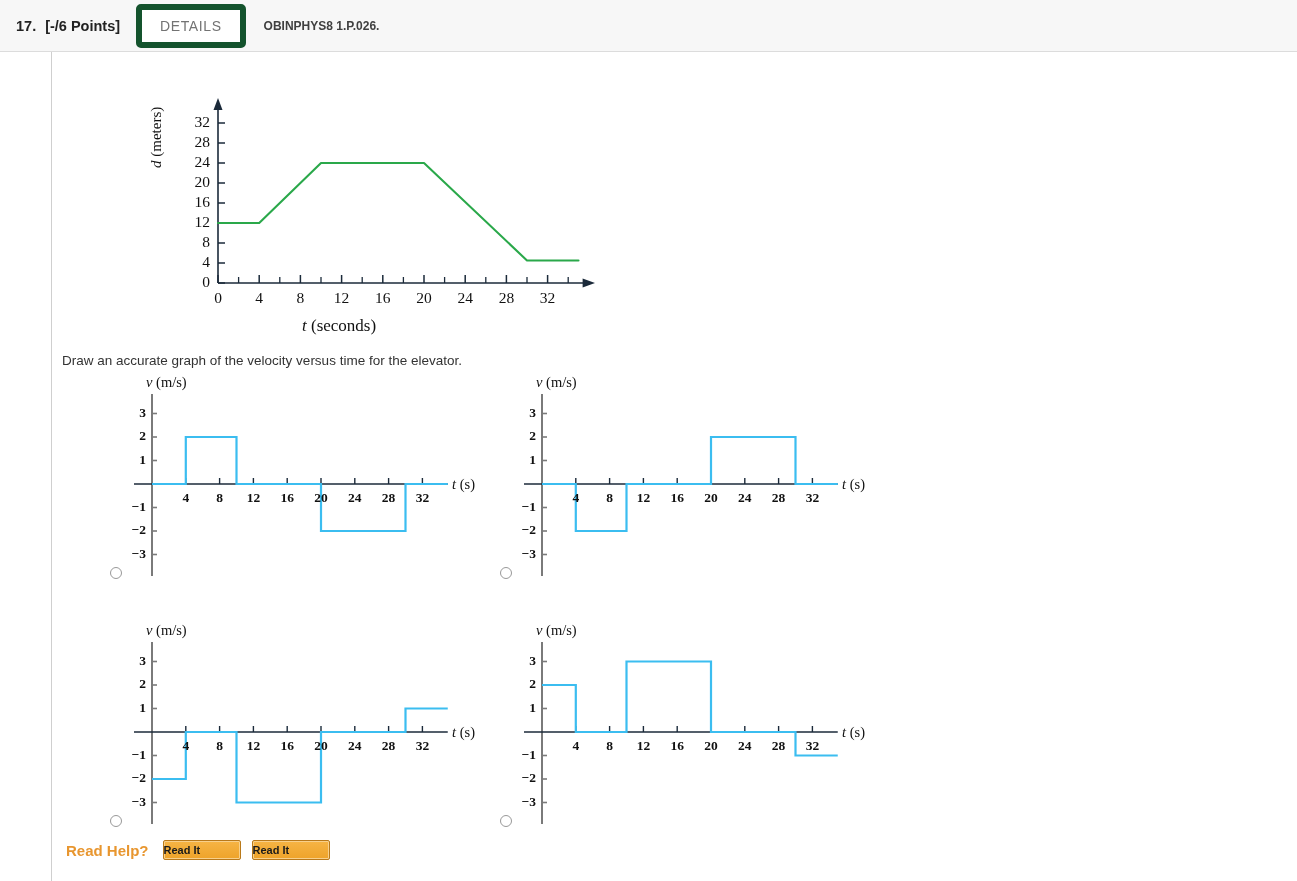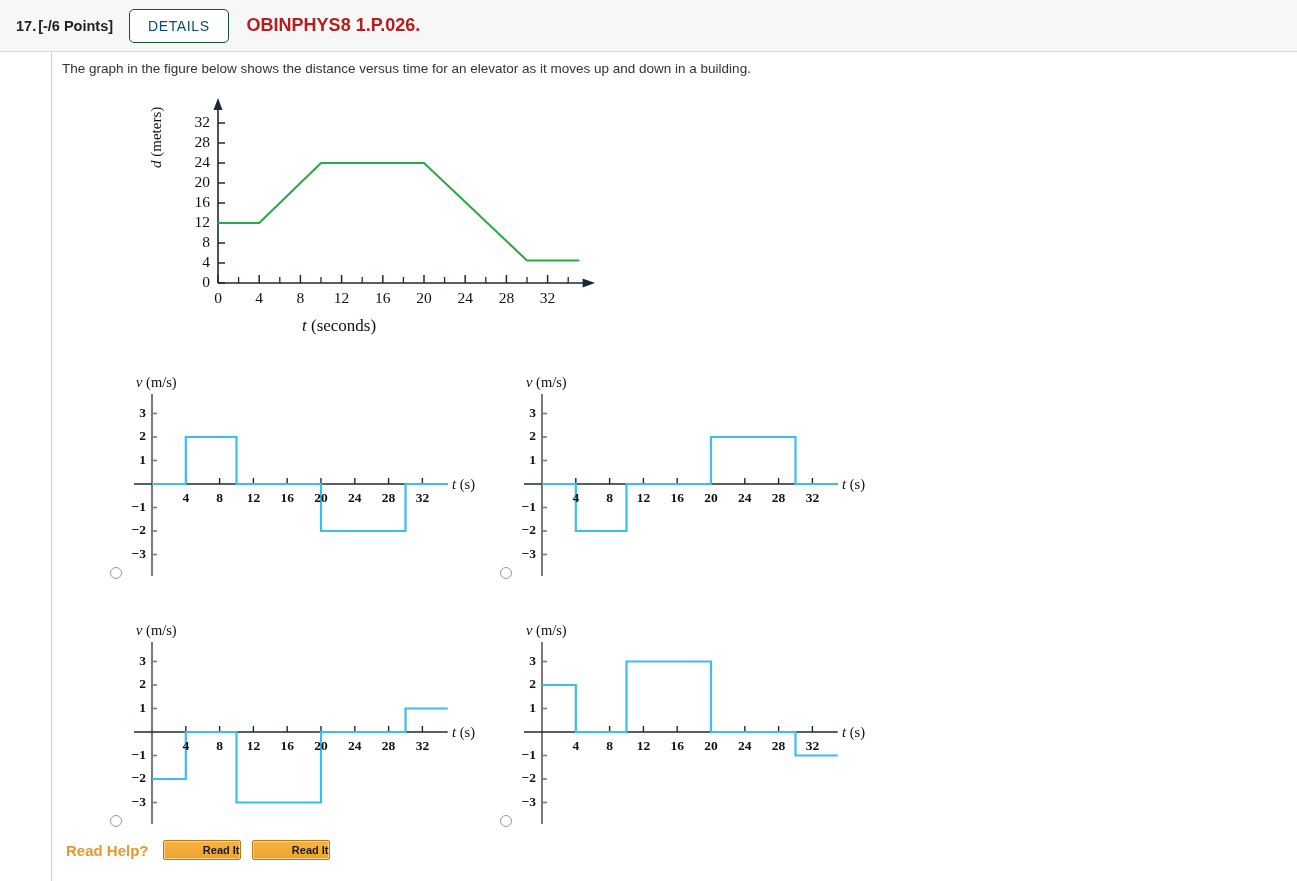--- a/index.html
+++ b/index.html
@@ -16,35 +16,35 @@
   #qheader {
     position: absolute; left: 0; top: 0;
     width: 1297px; height: 52px;
     background: #f7f7f7;
     border-bottom: 1px solid #dcdcdc;
     display: flex; align-items: center;
     padding-left: 16px;
   }
   .q-number {
     font-size: 14.5px; font-weight: bold; color: #222;
-    margin-right: 2px; white-space: nowrap;
+    margin-right: 9px; white-space: nowrap;
   }
   .q-points {
     font-size: 14.5px; font-weight: bold; color: #222;
     margin-right: 16px; white-space: nowrap;
   }
   .details-btn {
     font-size: 14px; letter-spacing: .6px;
-    color: #0c4a6e; background: #ffffff;
-    border: 1px solid #14532d; border-radius: 5px;
+    color: #737373; background: #ffffff;
+    border: 6px solid #14532d; border-radius: 5px;
     padding: 8px 18px; cursor: pointer;
     margin-right: 18px; white-space: nowrap;
   }
   .q-code {
-    font-size: 18px; font-weight: bold; color: #b91c1c;
+    font-size: 12px; font-weight: bold; color: #404040;
     white-space: nowrap;
   }
 
   
   #vrule {
     position: absolute; left: 51px; top: 52px;
     width: 1px; height: 829px; background: #cfcfcf;
   }
   #content { position: absolute; left: 0; top: 52px; width: 1297px; height: 829px; }
 
@@ -71,21 +71,21 @@
   }
   #dgraph .xlab i { font-style: italic; }
   .dtick {
     position: absolute; font-family: "Liberation Serif", serif;
     font-size: 15.5px; color: #111; text-align: right;
   }
 
   
   .vopt { position: absolute; width: 400px; height: 230px; }
   .vopt .vtitle {
-    position: absolute; left: 26px; top: 0;
+    position: absolute; left: 36px; top: 0;
     font-family: "Liberation Serif", serif; font-size: 14.5px; color: #111;
     white-space: nowrap;
   }
   .vopt .vtitle i { font-style: italic; }
   .vopt .vxlab {
     position: absolute; left: 342px; top: 102px;
     font-family: "Liberation Serif", serif; font-size: 14.5px; color: #111;
     white-space: nowrap;
   }
   .vopt .vxlab i { font-style: italic; }
@@ -103,40 +103,39 @@
   #needhelp { position: absolute; left: 66px; top: 788px; display: flex; align-items: center; }
   .nh-label {
     font-size: 15px; font-weight: bold; color: #e8962f;
     margin-right: 14px; white-space: nowrap;
   }
   .nh-btn {
     font-size: 11px; font-weight: bold; color: #1a1a1a;
     background: linear-gradient(#f6b445, #eea32a);
     border: 1px solid #b9791a;
     border-radius: 2px;
-    padding: 3px 0; width: 78px; text-align: right;
+    padding: 3px 0; width: 78px; text-align: left;
     margin-right: 11px; cursor: pointer;
     box-shadow: inset 0 0 0 1px #f8d08b;
   }
 </style>
 </head>
 <body>
 
 <div id="qheader">
   <span class="q-number">17.</span>
   <span class="q-points">[-/6 Points]</span>
   <button class="details-btn">DETAILS</button>
   <span class="q-code">OBINPHYS8 1.P.026.</span>
 </div>
 
 <div id="vrule"></div>
 
 <div id="content">
 
-  <div class="prompt" id="prompt1">The graph in the figure below shows the distance versus time for an elevator as it moves up and down in a building.</div>
 
   <div id="dgraph">
     <div class="ylab"><i>d</i> (meters)</div>
     <div class="xlab"><i>t</i> (seconds)</div>
     <svg id="dsvg" width="450" height="230">
         <line x1="68" y1="193" x2="68" y2="18" stroke="#1b2a3a" stroke-width="1.6"></line>
         <polygon points="68,8 63.5,20 72.5,20" fill="#1b2a3a"></polygon>
         <line x1="68" y1="193" x2="433.65000000000003" y2="193" stroke="#1b2a3a" stroke-width="1.6"></line>
         <polygon points="444.98,193 432.62,188.5 432.62,197.5" fill="#1b2a3a"></polygon>
         <line x1="68" y1="193" x2="75" y2="193" stroke="#1b2a3a" stroke-width="1.5"></line>
@@ -163,20 +162,21 @@
         <line x1="212.20000000000002" y1="193" x2="212.20000000000002" y2="187" stroke="#1b2a3a" stroke-width="1.3"></line>
         <line x1="253.4" y1="193" x2="253.4" y2="187" stroke="#1b2a3a" stroke-width="1.3"></line>
         <line x1="294.6" y1="193" x2="294.6" y2="187" stroke="#1b2a3a" stroke-width="1.3"></line>
         <line x1="335.8" y1="193" x2="335.8" y2="187" stroke="#1b2a3a" stroke-width="1.3"></line>
         <line x1="377" y1="193" x2="377" y2="187" stroke="#1b2a3a" stroke-width="1.3"></line>
         <line x1="418.20000000000005" y1="193" x2="418.20000000000005" y2="187" stroke="#1b2a3a" stroke-width="1.3"></line>
         <polyline points="68,133 109.2,133 171,73 274,73 377,170.5 428.5,170.5" fill="none" stroke="#2aa84a" stroke-width="2.1" stroke-linejoin="round" stroke-linecap="round"></polyline>
       </svg>
   <div class="dtick" style="left: 20px; top: 183px; width: 40px;">0</div><div class="dtick" style="left: 20px; top: 163px; width: 40px;">4</div><div class="dtick" style="left: 20px; top: 143px; width: 40px;">8</div><div class="dtick" style="left: 20px; top: 123px; width: 40px;">12</div><div class="dtick" style="left: 20px; top: 103px; width: 40px;">16</div><div class="dtick" style="left: 20px; top: 83px; width: 40px;">20</div><div class="dtick" style="left: 20px; top: 63px; width: 40px;">24</div><div class="dtick" style="left: 20px; top: 43px; width: 40px;">28</div><div class="dtick" style="left: 20px; top: 23px; width: 40px;">32</div><div class="dtick" style="left: 53px; top: 199px; width: 30px; text-align: center;">0</div><div class="dtick" style="left: 94.2px; top: 199px; width: 30px; text-align: center;">4</div><div class="dtick" style="left: 135.4px; top: 199px; width: 30px; text-align: center;">8</div><div class="dtick" style="left: 176.6px; top: 199px; width: 30px; text-align: center;">12</div><div class="dtick" style="left: 217.8px; top: 199px; width: 30px; text-align: center;">16</div><div class="dtick" style="left: 259px; top: 199px; width: 30px; text-align: center;">20</div><div class="dtick" style="left: 300.2px; top: 199px; width: 30px; text-align: center;">24</div><div class="dtick" style="left: 341.4px; top: 199px; width: 30px; text-align: center;">28</div><div class="dtick" style="left: 382.6px; top: 199px; width: 30px; text-align: center;">32</div></div>
 
+  <div class="prompt" id="prompt2">Draw an accurate graph of the velocity versus time for the elevator.</div>
 
   <div class="vopt" id="optA" style="left:110px; top:322px;">
     <div class="vtitle"><i>v</i> (m/s)</div>
     <div class="vxlab"><i>t</i> (s)</div>
     <div class="radio" style="left:0px; top:193px;"></div>
     <svg class="vsvg" width="400" height="215">
         <line x1="42" y1="20" x2="42" y2="202" stroke="#7a7a7a" stroke-width="2"></line>
         <line x1="24" y1="110" x2="337.75" y2="110" stroke="#1b2a3a" stroke-width="1.5"></line>
         <line x1="42" y1="39.5" x2="47" y2="39.5" stroke="#7a7a7a" stroke-width="1.6"></line>
         <line x1="42" y1="63" x2="47" y2="63" stroke="#7a7a7a" stroke-width="1.6"></line>

